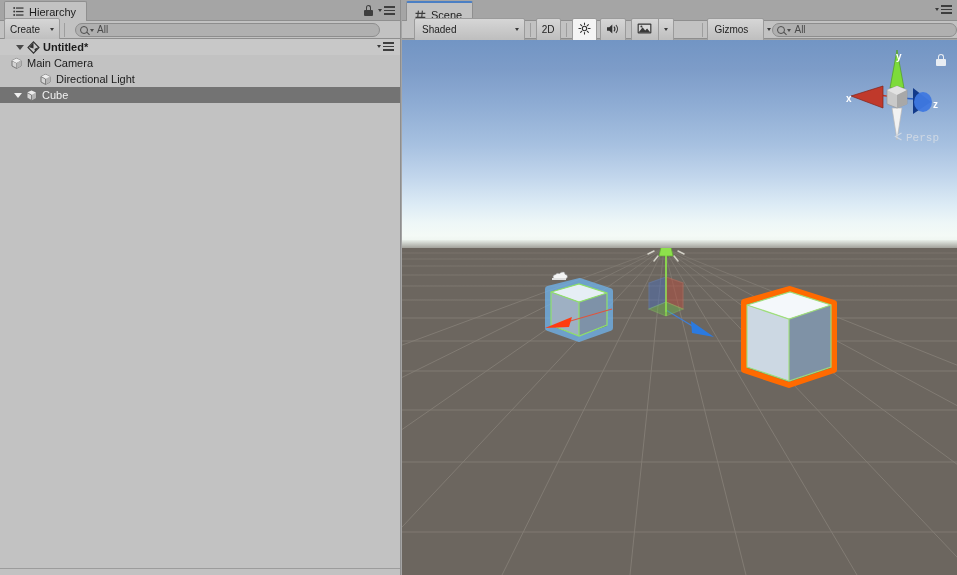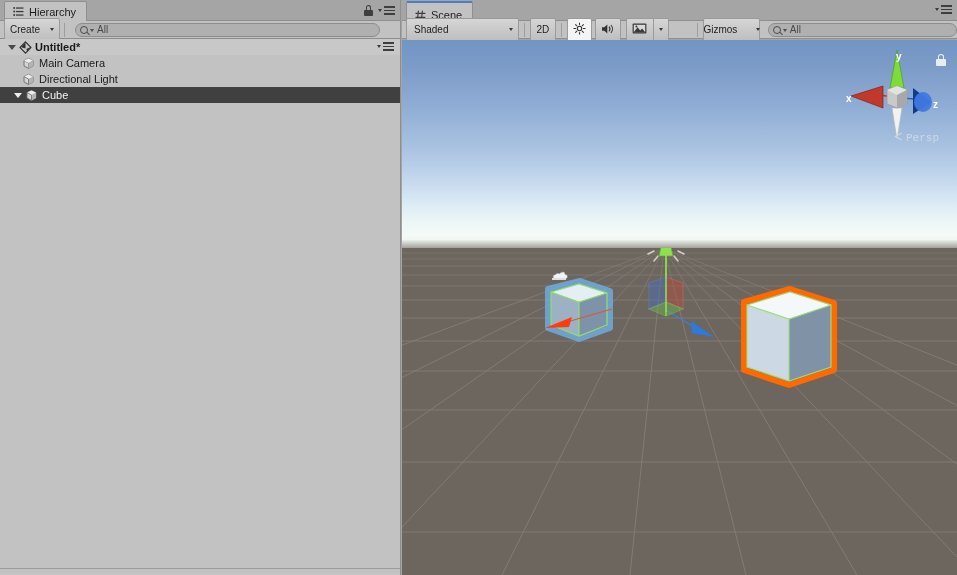--- a/index.html
+++ b/index.html
@@ -110,21 +110,21 @@
     background: #c2c2c2;
     border-bottom: 1px solid #9c9c9c;
     overflow: hidden;
   }
   .tree-row {
     height: 16px; display: flex; align-items: center;
     font-size: 11px; color: #1b1b1b; white-space: nowrap;
     position: relative;
   }
   .tree-row.scene-root { font-weight: bold; background: #c8c8c8; }
-  .tree-row.selected { background: #404040; color: #f2f2f2; }
+  .tree-row.selected { background: #737373; color: #f2f2f2; }
   .tw {
     width: 0; height: 0; flex: none;
     border-left: 4.5px solid transparent;
     border-right: 4.5px solid transparent;
     border-top: 5px solid #4a4a4a;
     margin-right: 3px;
   }
   .tree-row.selected .tw { border-top-color: #efefef; }
 
   
@@ -224,54 +224,54 @@
       <div class="divider-v" style="margin-left:4px;"></div>
       <div class="searchfield" style="width:305px; margin-left:10px;">
         <span class="search-glass"></span>
         <span class="search-caret"></span>
         <span>All</span>
       </div>
     </div>
 
     <div id="hier-body">
 
-      <div class="tree-row scene-root" style="padding-left:8px;text-align:right;">
+      <div class="tree-row scene-root" style="padding-left:16px;text-align:right;">
         <span class="tw"></span>
         <span class="cube-ico" style="margin-right:3px;">
           <svg width="13" height="13" viewBox="0 0 13 13">
             <path d="M6.5 0.8 L12 6.5 L6.5 12.2 L1 6.5 Z" fill="none" stroke="#2f2f2f" stroke-width="1.1"></path>
             <path d="M6.5 1.6 L6.5 7.6 L2.3 6.3 Z" fill="#2f2f2f"></path>
             <path d="M7.4 8.1 L11.2 6.3 L8.2 10.4 Z" fill="#2f2f2f"></path>
           </svg>
         </span>
         <span>Untitled*</span>
         <span class="menu-btn" style="position:absolute; right:6px; top:3px;">
           <span class="caret sm" style="margin-left:0;"></span>
           <span class="hamburger">
               <i></i>
               <i></i>
               <i></i>
             </span>
         </span>
       </div>
 
-      <div class="tree-row" style="padding-left:22px;">
+      <div class="tree-row" style="padding-left:10px;">
         <span class="cube-ico">
           <svg width="13" height="13" viewBox="0 0 13 13">
             <path d="M2 3.6 L6.5 1.4 L11 3.6 L11 9 L6.5 11.4 L2 9 Z" fill="#d4d4d4" stroke="#6d6d6d" stroke-width="0.9"></path>
             <path d="M2 3.6 L6.5 6 L11 3.6" fill="none" stroke="#6d6d6d" stroke-width="0.8"></path>
             <path d="M6.5 6 L6.5 11.4" fill="none" stroke="#6d6d6d" stroke-width="0.8"></path>
             <path d="M2 3.6 L6.5 1.4 L11 3.6 L6.5 6 Z" fill="#ededed"></path>
             <path d="M6.5 6 L11 3.6 L11 9 L6.5 11.4 Z" fill="#b4b4b4"></path>
           </svg>
         </span>
         <span>Main Camera</span>
       </div>
 
-      <div class="tree-row" style="padding-left:22px;">
+      <div class="tree-row" style="padding-left:39px;">
         <span class="cube-ico">
           <svg width="13" height="13" viewBox="0 0 13 13">
             <path d="M2 3.6 L6.5 1.4 L11 3.6 L11 9 L6.5 11.4 L2 9 Z" fill="#d4d4d4" stroke="#6d6d6d" stroke-width="0.9"></path>
             <path d="M2 3.6 L6.5 1.4 L11 3.6 L6.5 6 Z" fill="#ededed"></path>
             <path d="M6.5 6 L11 3.6 L11 9 L6.5 11.4 Z" fill="#b4b4b4"></path>
             <path d="M2 3.6 L6.5 6 L6.5 11.4" fill="none" stroke="#6d6d6d" stroke-width="0.8"></path>
           </svg>
         </span>
         <span>Directional Light</span>
       </div>
@@ -309,21 +309,21 @@
         <span class="hamburger">
             <i></i>
             <i></i>
             <i></i>
           </span>
       </div>
     </div>
 
     <div class="toolbar">
 
-      <div class="tb-btn" style="margin-left:4px; width:125px; justify-content:space-between; padding-left:7px;">
+      <div class="tb-btn" style="margin-left:12px; width:125px; justify-content:space-between; padding-left:7px;">
         <span>Shaded</span>
         <span class="caret sm"></span>
       </div>
       <div class="divider-v" style="margin-left:5px;"></div>
 
       <div class="tb-btn" style="margin-left:5px; width:27px;">
         <span>2D</span>
       </div>
       <div class="divider-v" style="margin-left:5px;"></div>
 
@@ -366,21 +366,21 @@
             </svg>
           </span>
         </div>
         <div class="tb-btn" style="width:15px; border-left:none; border-radius:0 2px 2px 0; padding:0;">
           <span class="caret sm" style="margin-left:0;"></span>
         </div>
       </div>
 
       <div class="divider-v" style="margin-left:28px;"></div>
 
-      <div class="tb-btn" style="margin-left:5px; width:57px; justify-content:center; padding-left:6px;gap:15px;">
+      <div class="tb-btn" style="margin-left:5px; width:57px; justify-content:flex-start; padding-left:6px;gap:15px;">
         <span>Gizmos</span>
         <span class="caret sm"></span>
       </div>
 
       <div class="searchfield" style="width:210px; margin-left:8px;">
         <span class="search-glass"></span>
         <span class="search-caret"></span>
         <span>All</span>
       </div>
     </div>

